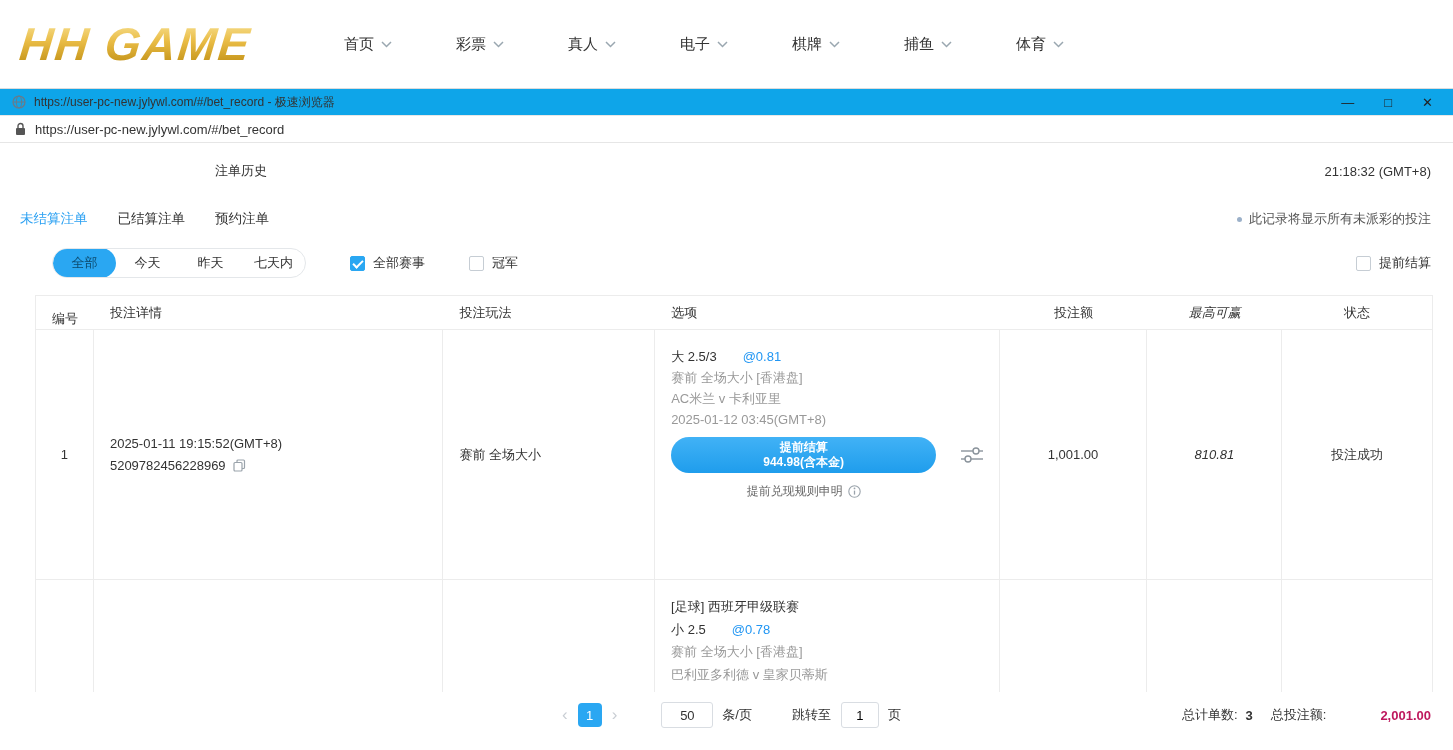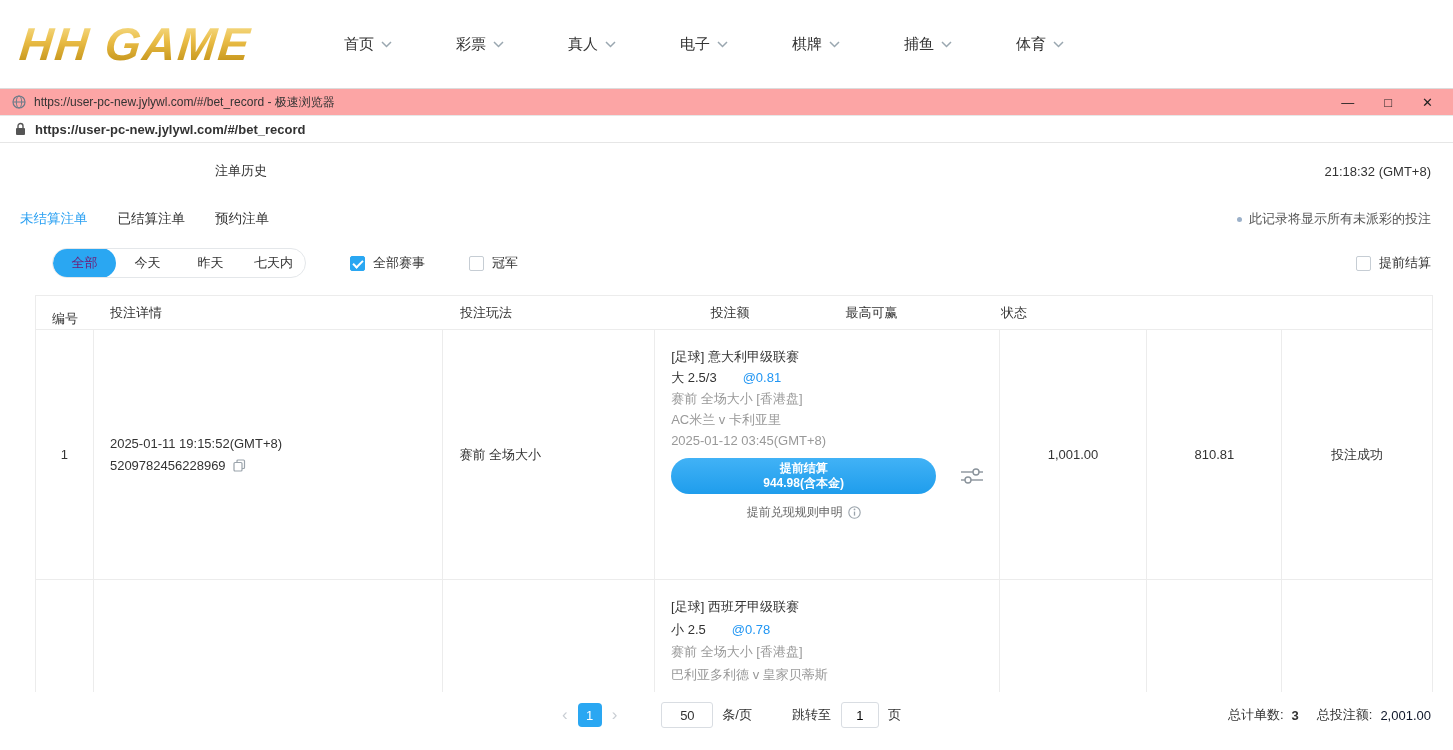--- a/index.html
+++ b/index.html
@@ -14,61 +14,61 @@
     margin-left: 20px; width: 280px;
     font-size: 46px; font-weight: bold; font-style: italic; letter-spacing: 2px;
     background: linear-gradient(180deg, #fbe9a4 0%, #e9bc45 45%, #b8860b 100%);
     -webkit-background-clip: text; background-clip: text; color: transparent;
     transform: skewX(-6deg); white-space: nowrap;
   }
   .nav-items { display: flex; margin-left: 44px; gap: 64px; }
   .nav-item { display: flex; align-items: center; gap: 7px; font-size: 15px; color: #333; cursor: pointer; }
   
   .titlebar {
-    height: 28px; background: #fca5a5;
+    height: 28px; background: #0ea5e9;
     border-top: 1px solid #dcdcdc; border-bottom: 1px solid #e7e7e7;
     display: flex; align-items: center; padding: 0 12px; font-size: 12px; color: #333;
   }
   .titlebar .title-text { margin-left: 8px; }
   .win-controls { margin-left: auto; display: flex; gap: 30px; align-items: center; padding-right: 8px; font-size: 13px; color: #222; }
   .win-controls span { cursor: pointer; line-height: 1; }
   .addressbar {
     height: 27px; background: #fff; border-bottom: 1px solid #e6e6e6;
-    display: flex; align-items: center; padding: 0 15px; gap: 9px; font-size: 13px; color: #333; font-weight: bold;
+    display: flex; align-items: center; padding: 0 15px; gap: 9px; font-size: 13px; color: #333;
   }
   
   .page-header { height: 56px; display: flex; align-items: center; position: relative; font-size: 13px; }
   .page-title { margin-left: 215px; }
   .page-time { position: absolute; right: 22px; }
   
   .tabs-row { height: 40px; display: flex; align-items: center; padding: 0 20px; position: relative; }
   .tab { font-size: 13.5px; margin-right: 30px; cursor: pointer; color: #333; }
   .tab.active { color: #2aa0f2; }
   .tabs-note { position: absolute; right: 22px; display: flex; align-items: center; gap: 7px; font-size: 13px; color: #555; }
   .note-dot { width: 5px; height: 5px; border-radius: 50%; background: #9bb0c9; }
   
   .filter-row { height: 48px; display: flex; align-items: center; padding-left: 52px; position: relative; }
   .range-group { display: flex; align-items: center; border: 1px solid #e4e7ea; border-radius: 16px; height: 30px; background: #fff; overflow: hidden; }
   .range-item { width: 63px; text-align: center; font-size: 13px; line-height: 30px; color: #333; cursor: pointer; }
-  .range-item.active { background: #2aa7f2; color: #701a75; border-radius: 15px; }
+  .range-item.active { background: #2aa7f2; color: #0c4a6e; border-radius: 15px; }
   .checkbox-group { display: flex; align-items: center; gap: 8px; margin-left: 44px; font-size: 13px; cursor: pointer; }
   .cb { width: 15px; height: 15px; border: 1px solid #c6cdd4; border-radius: 2px; background: #fff; position: relative; flex: none; }
   .cb.checked { background: #2aa7f2; border-color: #2aa7f2; }
   .cb.checked::after {
     content: ""; position: absolute; left: 4px; top: 1px; width: 4px; height: 8px;
     border: solid #fff; border-width: 0 2px 2px 0; transform: rotate(45deg);
   }
   .early-settle { position: absolute; right: 22px; }
   
   .btable { margin: 8px 20px 0 35px; border: 1px solid #ececec; border-bottom: none; }
   .trow { display: flex; border-bottom: 1px solid #ececec; }
   .tcell { border-right: 1px solid #ececec; }
   .tcell:last-child { border-right: none; }
   .c1 { width: 58px; }  .c2 { width: 350px; } .c3 { width: 212px; }
-  .c4 { width: 345px; } .c5 { width: 148px; } .c6 { width: 135px; } .c7 { width: 150px; }
+  .c4 { width: 345px; } .c5 { width: 148px; } .c6 { width: 135px; font-style: italic; } .c7 { width: 150px; }
   .thead { height: 34px; align-items: center; font-size: 13px; color: #333; }
   .thead .tcell { border-right: none; padding-left: 16px; }
   .thead .c1 { text-align: center; padding-left: 0; margin-top: 12px; }
   .thead .c5, .thead .c6, .thead .c7 { text-align: center; padding-left: 0; }
   .row-main { height: 250px; }
   .row-partial { height: 112px; overflow: hidden; border-bottom: none; }
   .cell-center { display: flex; align-items: center; justify-content: center; font-size: 13px; }
   .cell-vcenter { display: flex; flex-direction: column; justify-content: center; padding-left: 16px; font-size: 13px; }
   .detail-line { line-height: 22px; display: flex; align-items: center; gap: 7px; }
   .opt-cell { padding: 16px 0 0 16px; font-size: 13px; }
@@ -90,21 +90,21 @@
   
   .pagination { height: 46px; display: flex; align-items: center; justify-content: center; position: relative; background: #fff; font-size: 13px; }
   .pg-arrow { color: #c9ced4; font-size: 17px; margin: 0 10px; cursor: pointer; }
   .pg-current { width: 24px; height: 24px; border-radius: 4px; background: #2aa7f2; color: #fff; display: flex; align-items: center; justify-content: center; font-size: 13px; cursor: pointer; }
   .pg-input { width: 52px; height: 26px; border: 1px solid #d9dde2; border-radius: 3px; text-align: center; font-size: 13px; color: #333; margin-left: 34px; font-family: "Liberation Sans", sans-serif; }
   .pg-label { margin-left: 9px; }
   .jump-label { margin-left: 40px; }
   .jump-input { width: 38px; height: 26px; border: 1px solid #d9dde2; border-radius: 3px; text-align: center; font-size: 13px; margin-left: 10px; font-family: "Liberation Sans", sans-serif; }
   .pg-totals { position: absolute; right: 22px; display: flex; align-items: center; gap: 8px; }
   .bold { font-weight: bold; }
-  .total-bet-value { color: #0f172a; font-weight: normal; }
+  .total-bet-value { color: #be185d; font-weight: bold; margin-left: 46px; }
 </style>
 </head>
 <body>
 
 <div class="topnav">
   <div class="logo">HH GAME</div>
   <div class="nav-items">
     <div class="nav-item">
       <span>首页</span>
       <svg width="11" height="7">
@@ -206,20 +206,21 @@
     <span class="cb"></span>
     <span>提前结算</span>
   </div>
 </div>
 
 <div class="btable">
   <div class="trow thead">
     <div class="tcell c1">编号</div>
     <div class="tcell c2">投注详情</div>
     <div class="tcell c3">投注玩法</div>
+    <div class="tcell c4">选项</div>
     <div class="tcell c5">投注额</div>
     <div class="tcell c6">最高可赢</div>
     <div class="tcell c7">状态</div>
   </div>
 
   <div class="trow row-main">
     <div class="tcell c1 cell-center">1</div>
     <div class="tcell c2 cell-vcenter">
       <div class="detail-line">
         <span>2025-01-11 19:15:52(GMT+8)</span>
@@ -229,21 +230,20 @@
         <span class="icon-btn">
           <svg width="13" height="13" viewBox="0 0 13 13">
             <rect x="1" y="3.5" width="8" height="8.5" rx="1" fill="none" stroke="#9aa3ab" stroke-width="1.2"></rect>
             <path d="M4 3.5 V2 a1 1 0 0 1 1-1 h5.5 a1 1 0 0 1 1 1 v6.5 a1 1 0 0 1-1 1 H9" fill="none" stroke="#9aa3ab" stroke-width="1.2"></path>
           </svg>
         </span>
       </div>
     </div>
     <div class="tcell c3 cell-vcenter">赛前 全场大小</div>
     <div class="tcell c4 opt-cell">
-      <div class="opt-line">[足球] 意大利甲级联赛</div>
       <div class="pick-line">
         <span>大 2.5/3</span>
         <span class="odds">@0.81</span>
       </div>
       <div class="opt-line opt-sub">赛前 全场大小 [香港盘]</div>
       <div class="opt-line opt-sub">AC米兰 v 卡利亚里</div>
       <div class="opt-line opt-sub">2025-01-12 03:45(GMT+8)</div>
       <div class="btn-row">
         <button class="cashout-btn">
           <span>提前结算</span>

